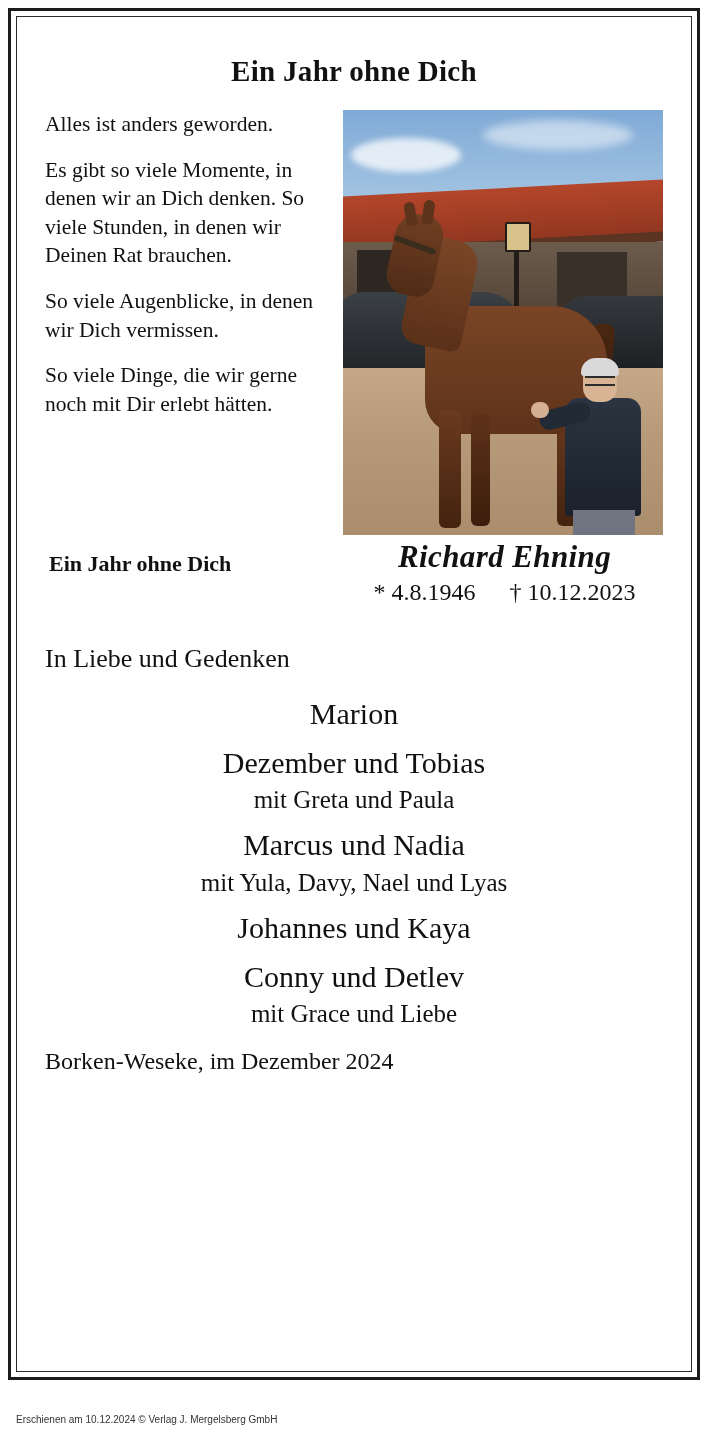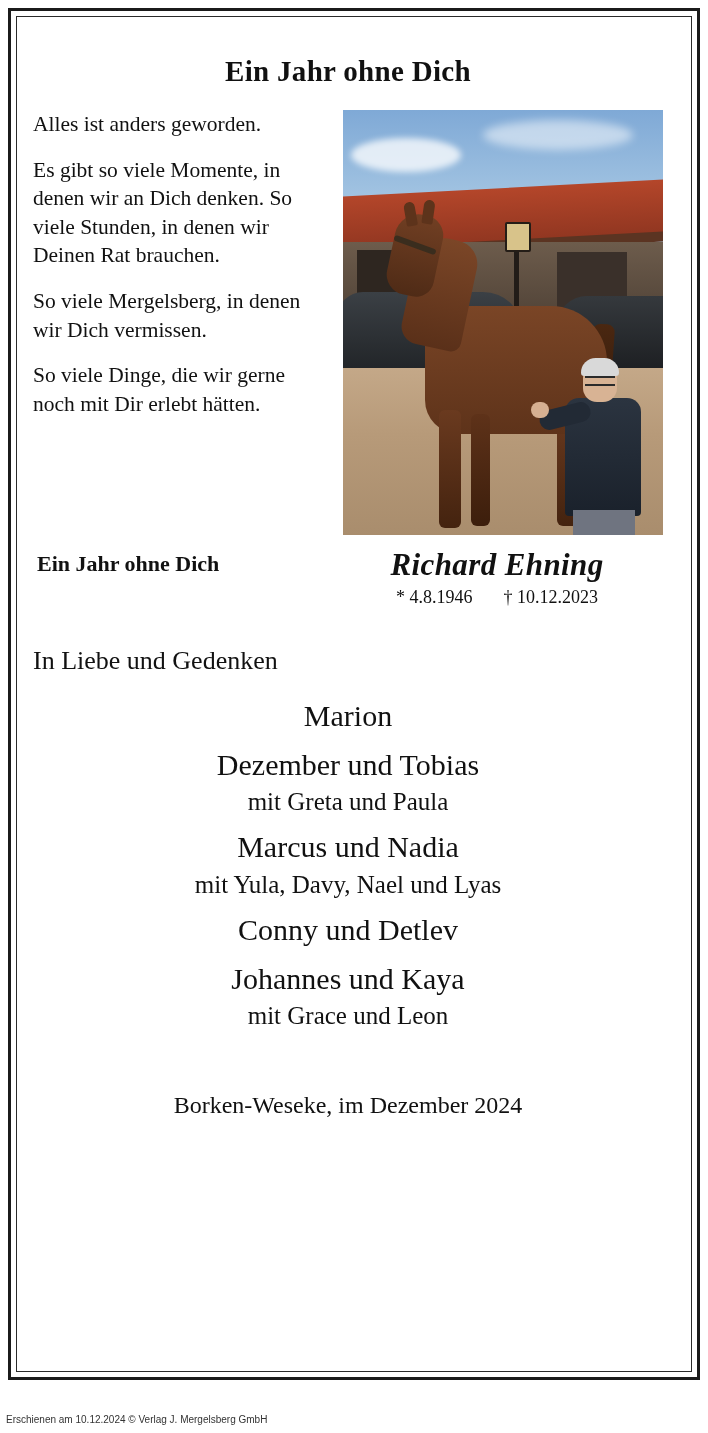--- a/index.html
+++ b/index.html
@@ -28,21 +28,21 @@
   }
 
   .inner {
     position: absolute;
     left: 5px;
     top: 5px;
     right: 5px;
     bottom: 5px;
     border: 1px solid #2b2b2b;
     box-sizing: border-box;
-    padding: 28px 28px 10px 16px;
+    padding: 28px 28px 10px 28px;
   }
 
   .headline {
     text-align: center;
     font-size: 29px;
     font-weight: bold;
     letter-spacing: 0.3px;
     margin: 10px 0 22px 0;
   }
 
@@ -191,31 +191,30 @@
     background: #d6b092; border-radius: 8px;
   }
   .man-legs {
     position: absolute; left: 230px; top: 400px; width: 62px; height: 26px;
     background: #6f7480;
   }
 
   .name-block {
     width: 320px;
     text-align: center;
-    margin-top: 8px;
   }
   .name {
     font-size: 31px;
     font-weight: bold;
     font-style: italic;
     letter-spacing: 0.4px;
     margin-bottom: 4px;
   }
   .dates {
-    font-size: 18px;
+    font-size: 24px;
   }
   .dates .sep { display: inline-block; width: 22px; }
 
   .midrow {
     display: flex;
     flex-direction: row;
     align-items: flex-start;
     margin-top: 4px;
   }
   .midline-left {
@@ -247,48 +246,47 @@
     line-height: 1.22;
     margin: 12px 0 0 0;
   }
   .fam-small {
     font-size: 25px;
     line-height: 1.25;
     margin: 3px 0 0 0;
   }
 
   .place-date {
-    text-align: center;
     font-size: 24px;
-    margin-top: 60px;
+    margin-top: 18px;
   }
 
   .footer {
     position: absolute;
-    left: 6px;
+    left: 16px;
     bottom: 8px;
     font-family: "Liberation Sans", sans-serif;
     font-size: 10px;
     color: #333333;
   }
 </style>
 </head>
 <body>
 
 <div class="memorial-card">
   <div class="inner">
 
     <div class="headline">Ein Jahr ohne Dich</div>
 
     <div class="top-row">
 
       <div class="poem">
         <p>Alles ist anders geworden.</p>
         <p>Es gibt so viele Momente, in denen wir an Dich denken. So viele Stunden, in denen wir Deinen Rat brauchen.</p>
-        <p>So viele Mergelsberg, in denen wir Dich vermissen.</p>
+        <p>So viele Augenblicke, in denen wir Dich vermissen.</p>
         <p>So viele Dinge, die wir gerne noch mit Dir erlebt hätten.</p>
       </div>
 
       <div>
         <div class="photo">
           <div class="sky"></div>
           <div class="cloud1"></div>
           <div class="cloud2"></div>
           <div class="roof"></div>
           <div class="roof-edge"></div>
@@ -340,24 +338,24 @@
     <div class="family">
       <div class="fam-big">Marion</div>
 
       <div class="fam-big">Dezember und Tobias</div>
       <div class="fam-small">mit Greta und Paula</div>
 
       <div class="fam-big">Marcus und Nadia</div>
       <div class="fam-small">mit Yula, Davy, Nael und Lyas</div>
 
 
+      <div class="fam-big">Johannes und Kaya</div>
+
       <div class="fam-big">Conny und Detlev</div>
-
-      <div class="fam-big">Johannes und Kaya</div>
-      <div class="fam-small">mit Grace und Leon</div>
+      <div class="fam-small">mit Grace und Liebe</div>
     </div>
 
     <div class="place-date">Borken-Weseke, im Dezember 2024</div>
 
   </div>
 </div>
 
 <div class="footer">Erschienen am 10.12.2024 © Verlag J. Mergelsberg GmbH</div>
 
 </body></html>

